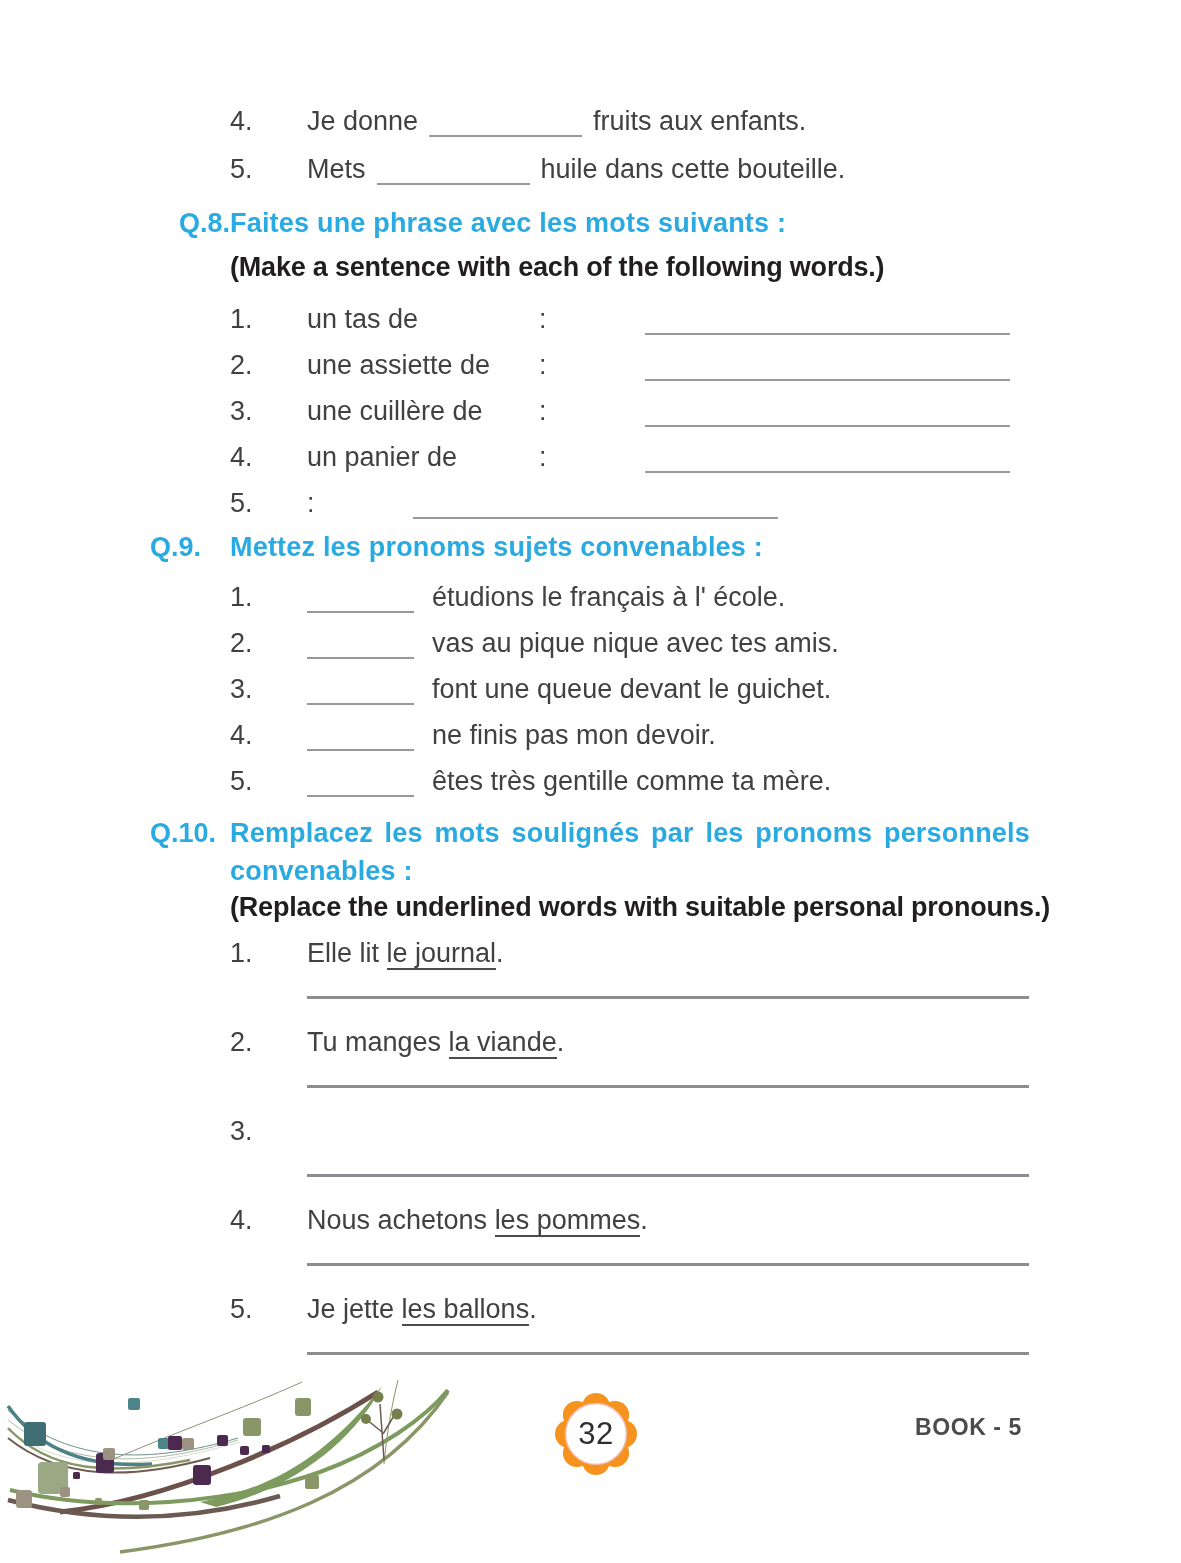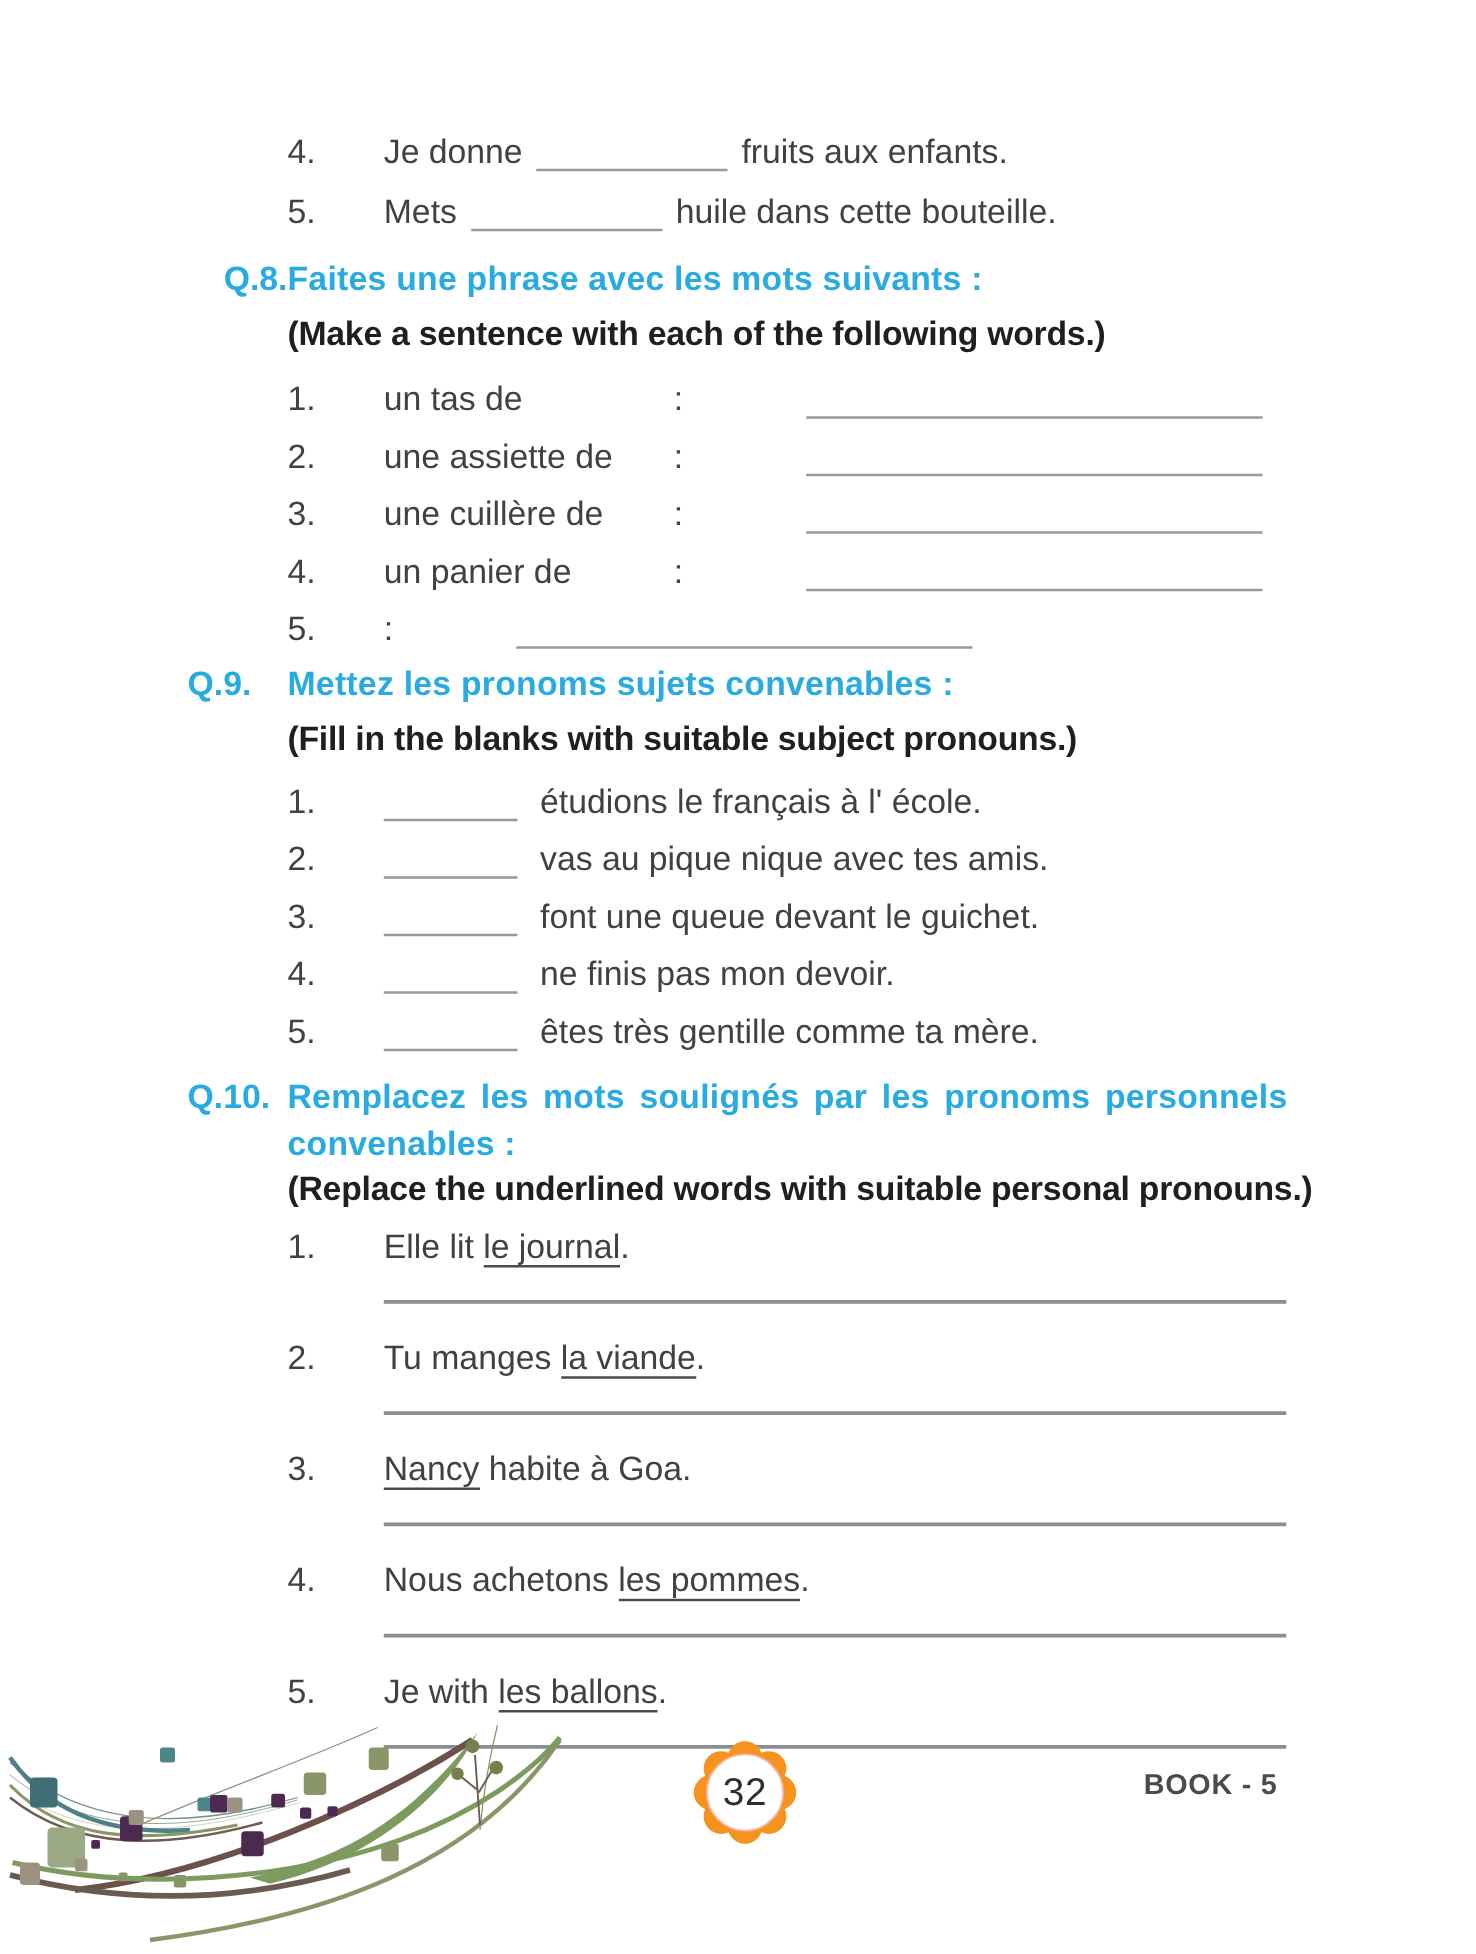--- a/index.html
+++ b/index.html
@@ -102,21 +102,20 @@
     <div class="q8row">
       <span class="num">5.</span>
       <span class="colon">:</span>
       <span class="blankwrap"><span class="u u365"></span></span>
     </div>
 
     <div class="qhead mt2">
       <span class="qlabel">Q.9.</span>
       <span class="qtitle">Mettez les pronoms sujets convenables :</span>
     </div>
-    <div class="qsub">(Fill in the blanks with suitable subject pronouns.)</div>
 
     <div class="q9row" style="margin-top:8px;">
       <span class="num">1.</span>
       <span><span class="u u107"></span></span>
       <span class="q9text">étudions le français à l' école.</span>
     </div>
     <div class="q9row">
       <span class="num">2.</span>
       <span><span class="u u107"></span></span>
       <span class="q9text">vas au pique nique avec tes amis.</span>
@@ -150,33 +149,32 @@
     <div class="rule"></div>
 
     <div class="q10item">
       <span class="num">2.</span>
       <span><span>Tu manges </span><span class="ulword">la viande</span><span>.</span></span>
     </div>
     <div class="rule"></div>
 
     <div class="q10item">
       <span class="num">3.</span>
-      <span><span></span><span class="ulword">Nancy</span><span> habite à Goa.</span></span>
     </div>
     <div class="rule"></div>
 
     <div class="q10item">
       <span class="num">4.</span>
       <span><span>Nous achetons </span><span class="ulword">les pommes</span><span>.</span></span>
     </div>
     <div class="rule"></div>
 
     <div class="q10item">
       <span class="num">5.</span>
-      <span><span>Je with </span><span class="ulword">les ballons</span><span>.</span></span>
+      <span><span>Je jette </span><span class="ulword">les ballons</span><span>.</span></span>
     </div>
     <div class="rule"></div>
   </main>
 
   <div class="artwork">
     <svg width="452" height="188" viewBox="0 0 452 188" fill="none" xmlns="http://www.w3.org/2000/svg">
       <path d="M8,38 C70,92 150,92 238,66" stroke="#6f8f8f" stroke-width="1"></path>
       <path d="M8,48 C70,98 150,94 238,68" stroke="#9aa98f" stroke-width="0.8"></path>
       <path d="M8,58 C70,104 150,96 240,70" stroke="#b9c4ae" stroke-width="0.6"></path>
       <path d="M95,95 C180,58 240,38 302,10" stroke="#8c8f77" stroke-width="1"></path>

